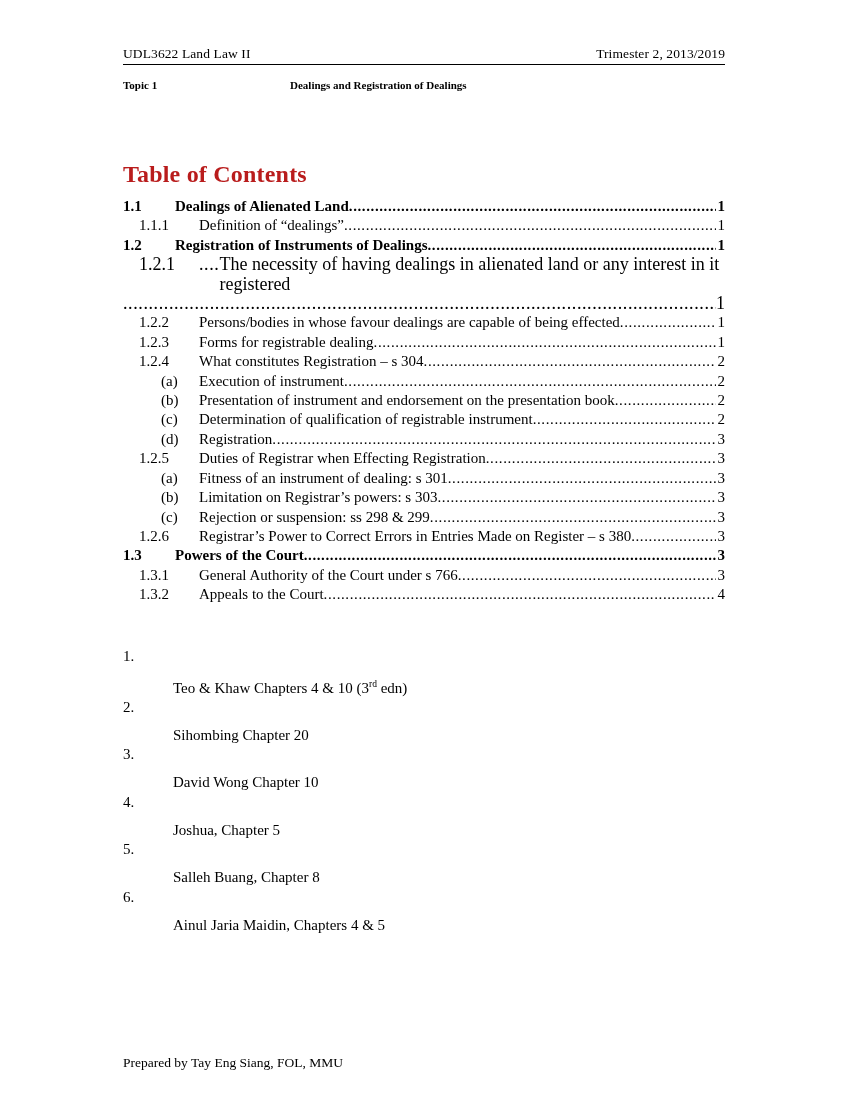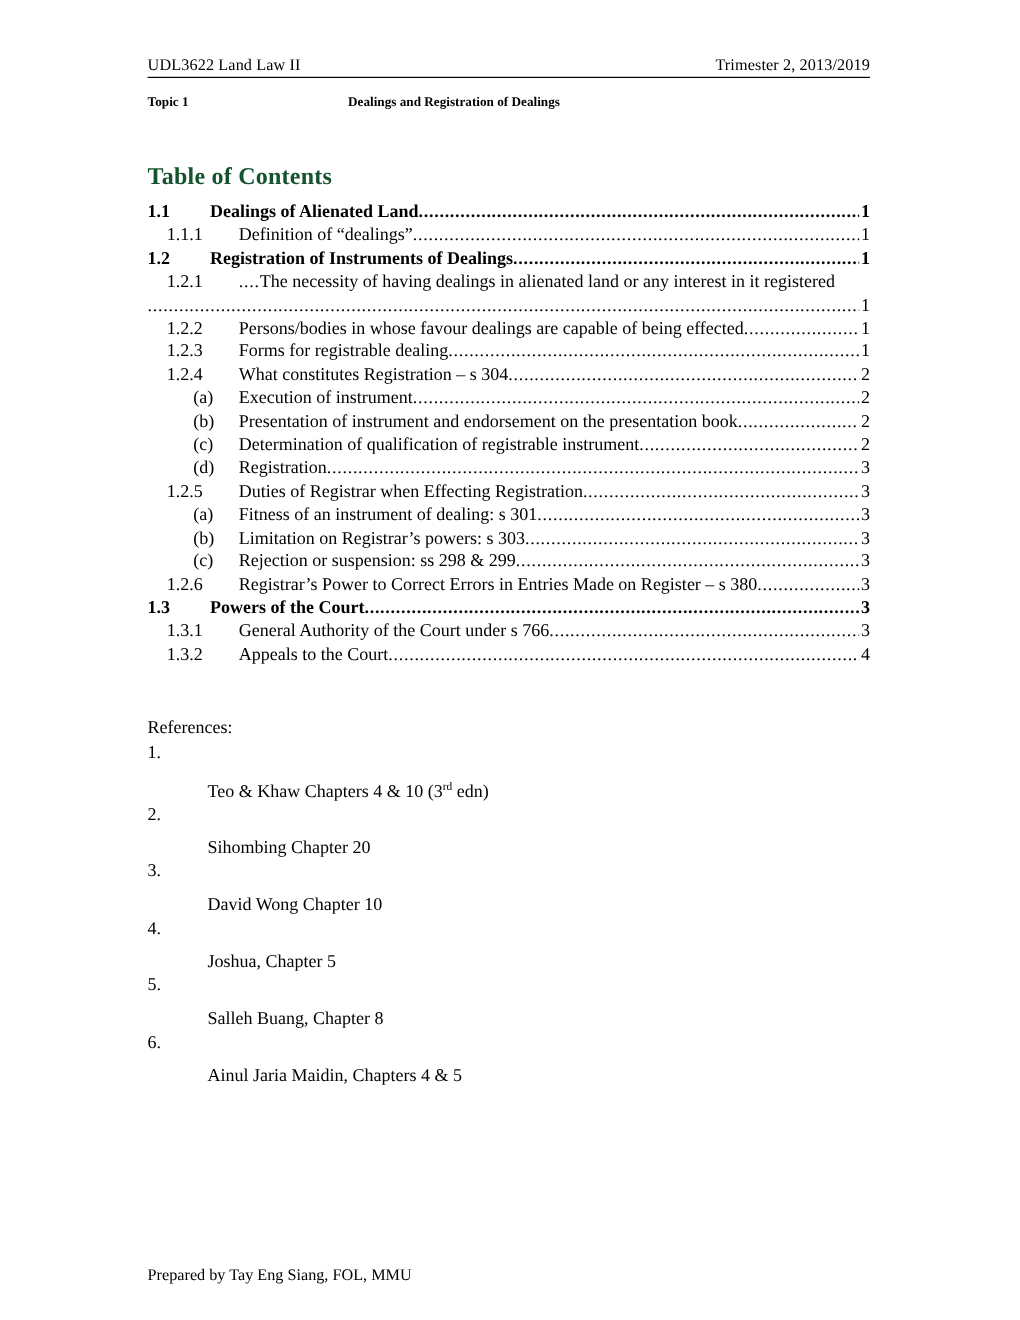--- a/index.html
+++ b/index.html
@@ -44,24 +44,24 @@
   .topic-line {
     margin-top: 14px;
     font-weight: bold;
     font-size: 11px;
     display: flex;
   }
   .topic-line .topic-label { width: 167px; }
   .topic-line .topic-title { }
 
   .toc-title {
-    margin-top: 45px;
-    color: #14532d;
+    margin-top: 70px;
+    color: #b91c1c;
     font-weight: bold;
-    font-size: 20px;
+    font-size: 24px;
     letter-spacing: 0.2px;
   }
 
   .toc {
     margin-top: 9px;
   }
   .toc-row {
     display: flex;
     align-items: flex-end;
     font-size: 15px;
@@ -87,21 +87,21 @@
     flex: 0 0 auto;
     text-align: right;
     min-width: 9px;
   }
   
   .lvl1 { font-weight: bold; }
   .lvl1 .num { width: 52px; }
   .lvl2 .num { width: 60px; margin-left: 16px; }
   .lvl3 .num { width: 38px; margin-left: 38px; }
   .wrap-row {
-    font-size: 15px;
+    font-size: 18px;
     line-height: 19.4px;
   }
   .wrap-row .first-line {
     display: flex;
     align-items: baseline;
   }
   .wrap-row .first-line .num { width: 60px; margin-left: 16px; flex: 0 0 auto;}
   .wrap-row .first-line .leadshort {
     flex: 0 0 auto;
     letter-spacing: 0.6px;
@@ -274,21 +274,20 @@
         </div>
         <div class="toc-row lvl2">
           <span class="num">1.3.2</span>
           <span class="txt">Appeals to the Court</span>
           <span class="leader">................................................................................................................................................................................................................................................................................................................................................................................................................</span>
           <span class="pg">4</span>
         </div>
       </div>
 
     <div class="references">
-      <div class="ref-head">References:</div>
       <div id="ref-container">
           <div class="ref-row">
             <span class="rnum">1.</span>
             <span class="rtxt"><span>Teo &amp; Khaw Chapters 4 &amp; 10 (3</span><sup>rd</sup><span> edn)</span></span>
           </div>
           <div class="ref-row">
             <span class="rnum">2.</span>
             <span class="rtxt"><span>Sihombing Chapter 20</span></span>
           </div>
           <div class="ref-row">

